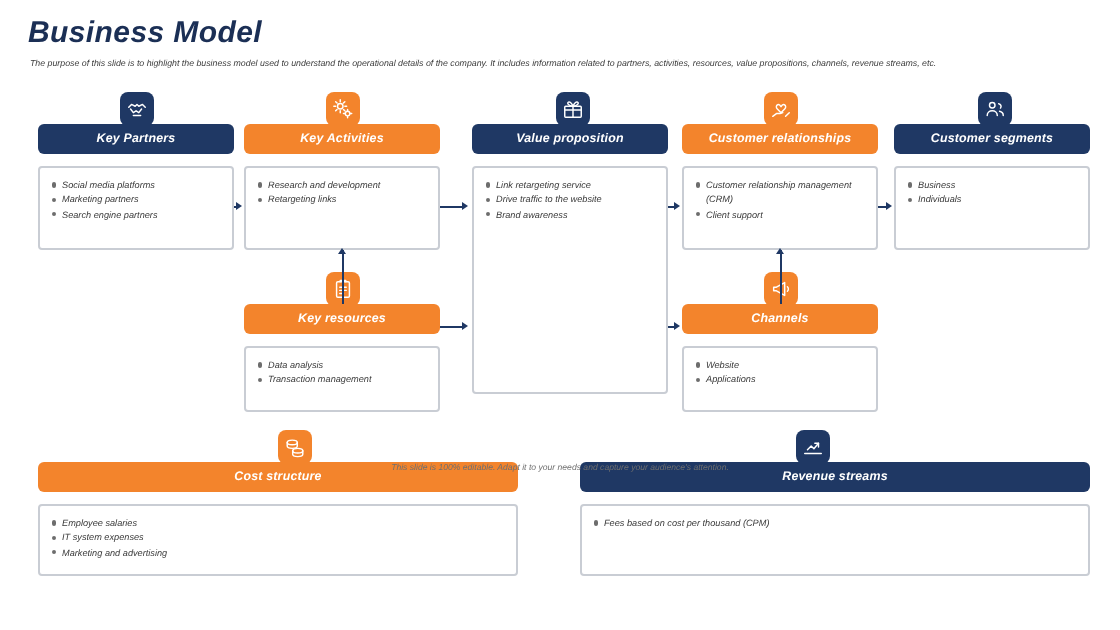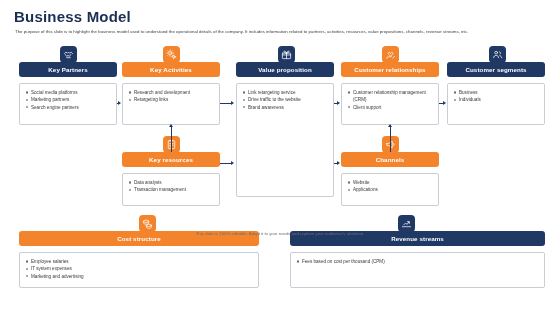--- a/index.html
+++ b/index.html
@@ -13,20 +13,21 @@
     font-family: "Liberation Sans", sans-serif;
     color: #2b2b2b;
     overflow: hidden;
   }
   .slide {
     position: relative;
     width: 560px;
     height: 242px;
     background: #ffffff;
     box-sizing: border-box;
+    font-style: italic;
   }
   .title {
     position: absolute;
     left: 14px;
     top: 8px;
     font-size: 15px;
     font-weight: bold;
     color: #1b2f55;
     letter-spacing: 0.2px;
   }

